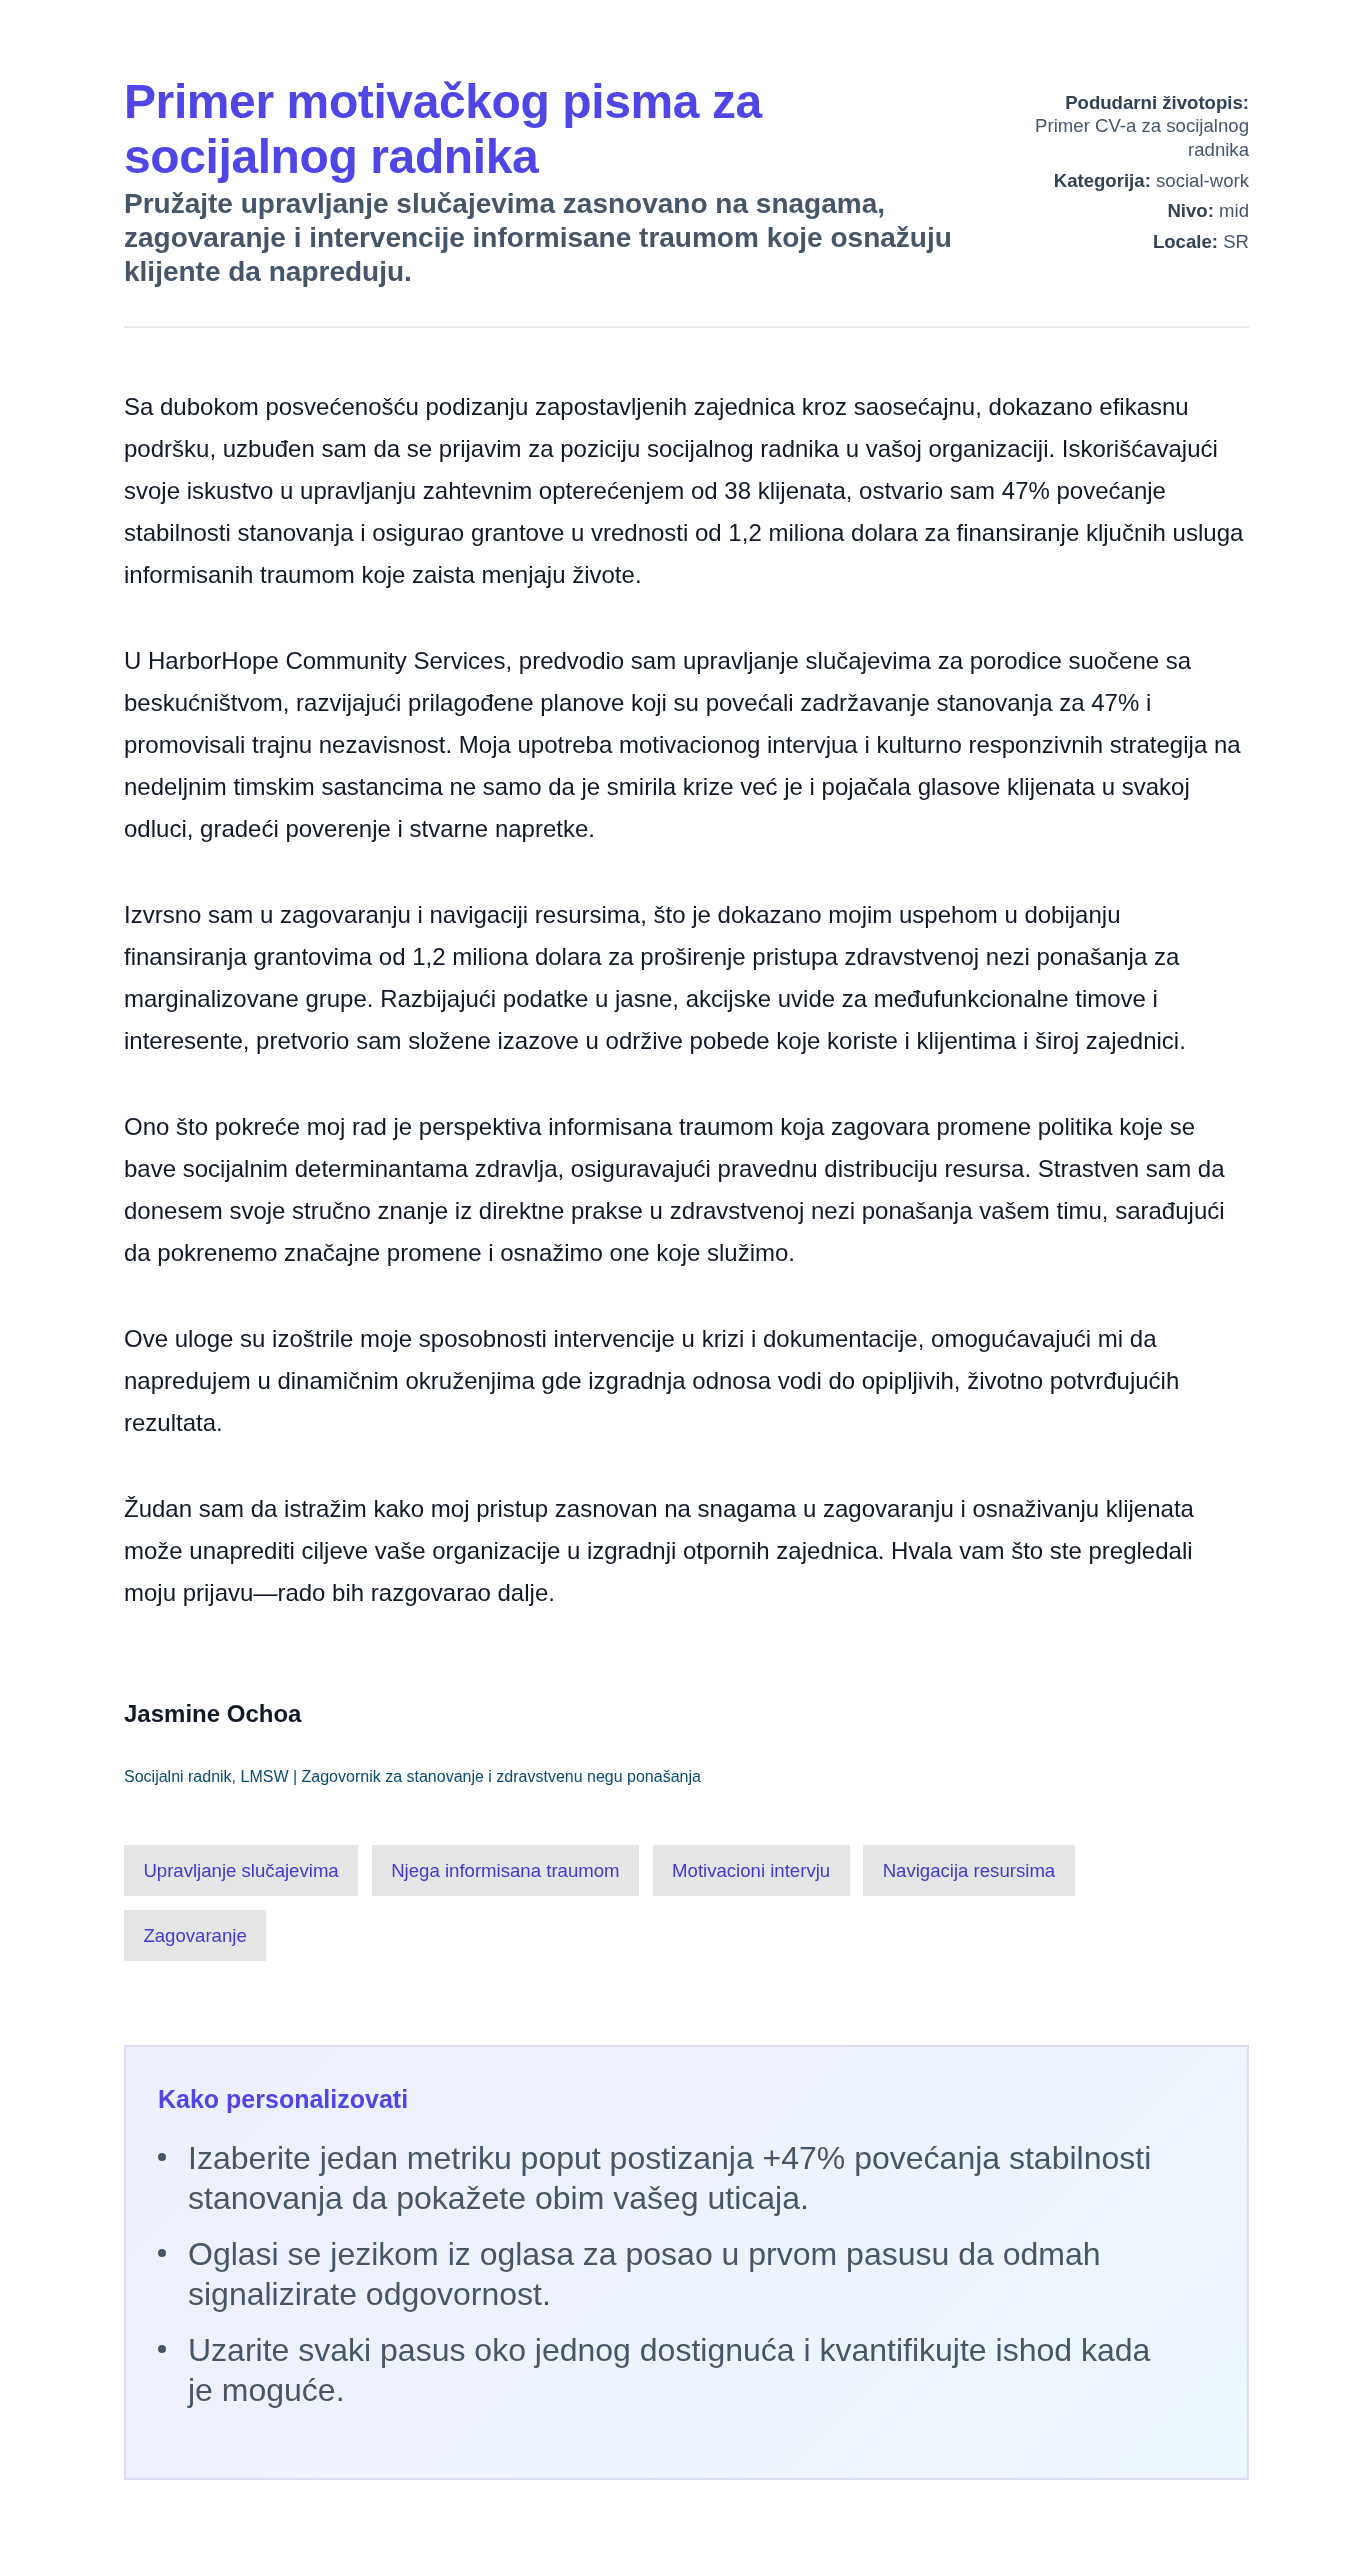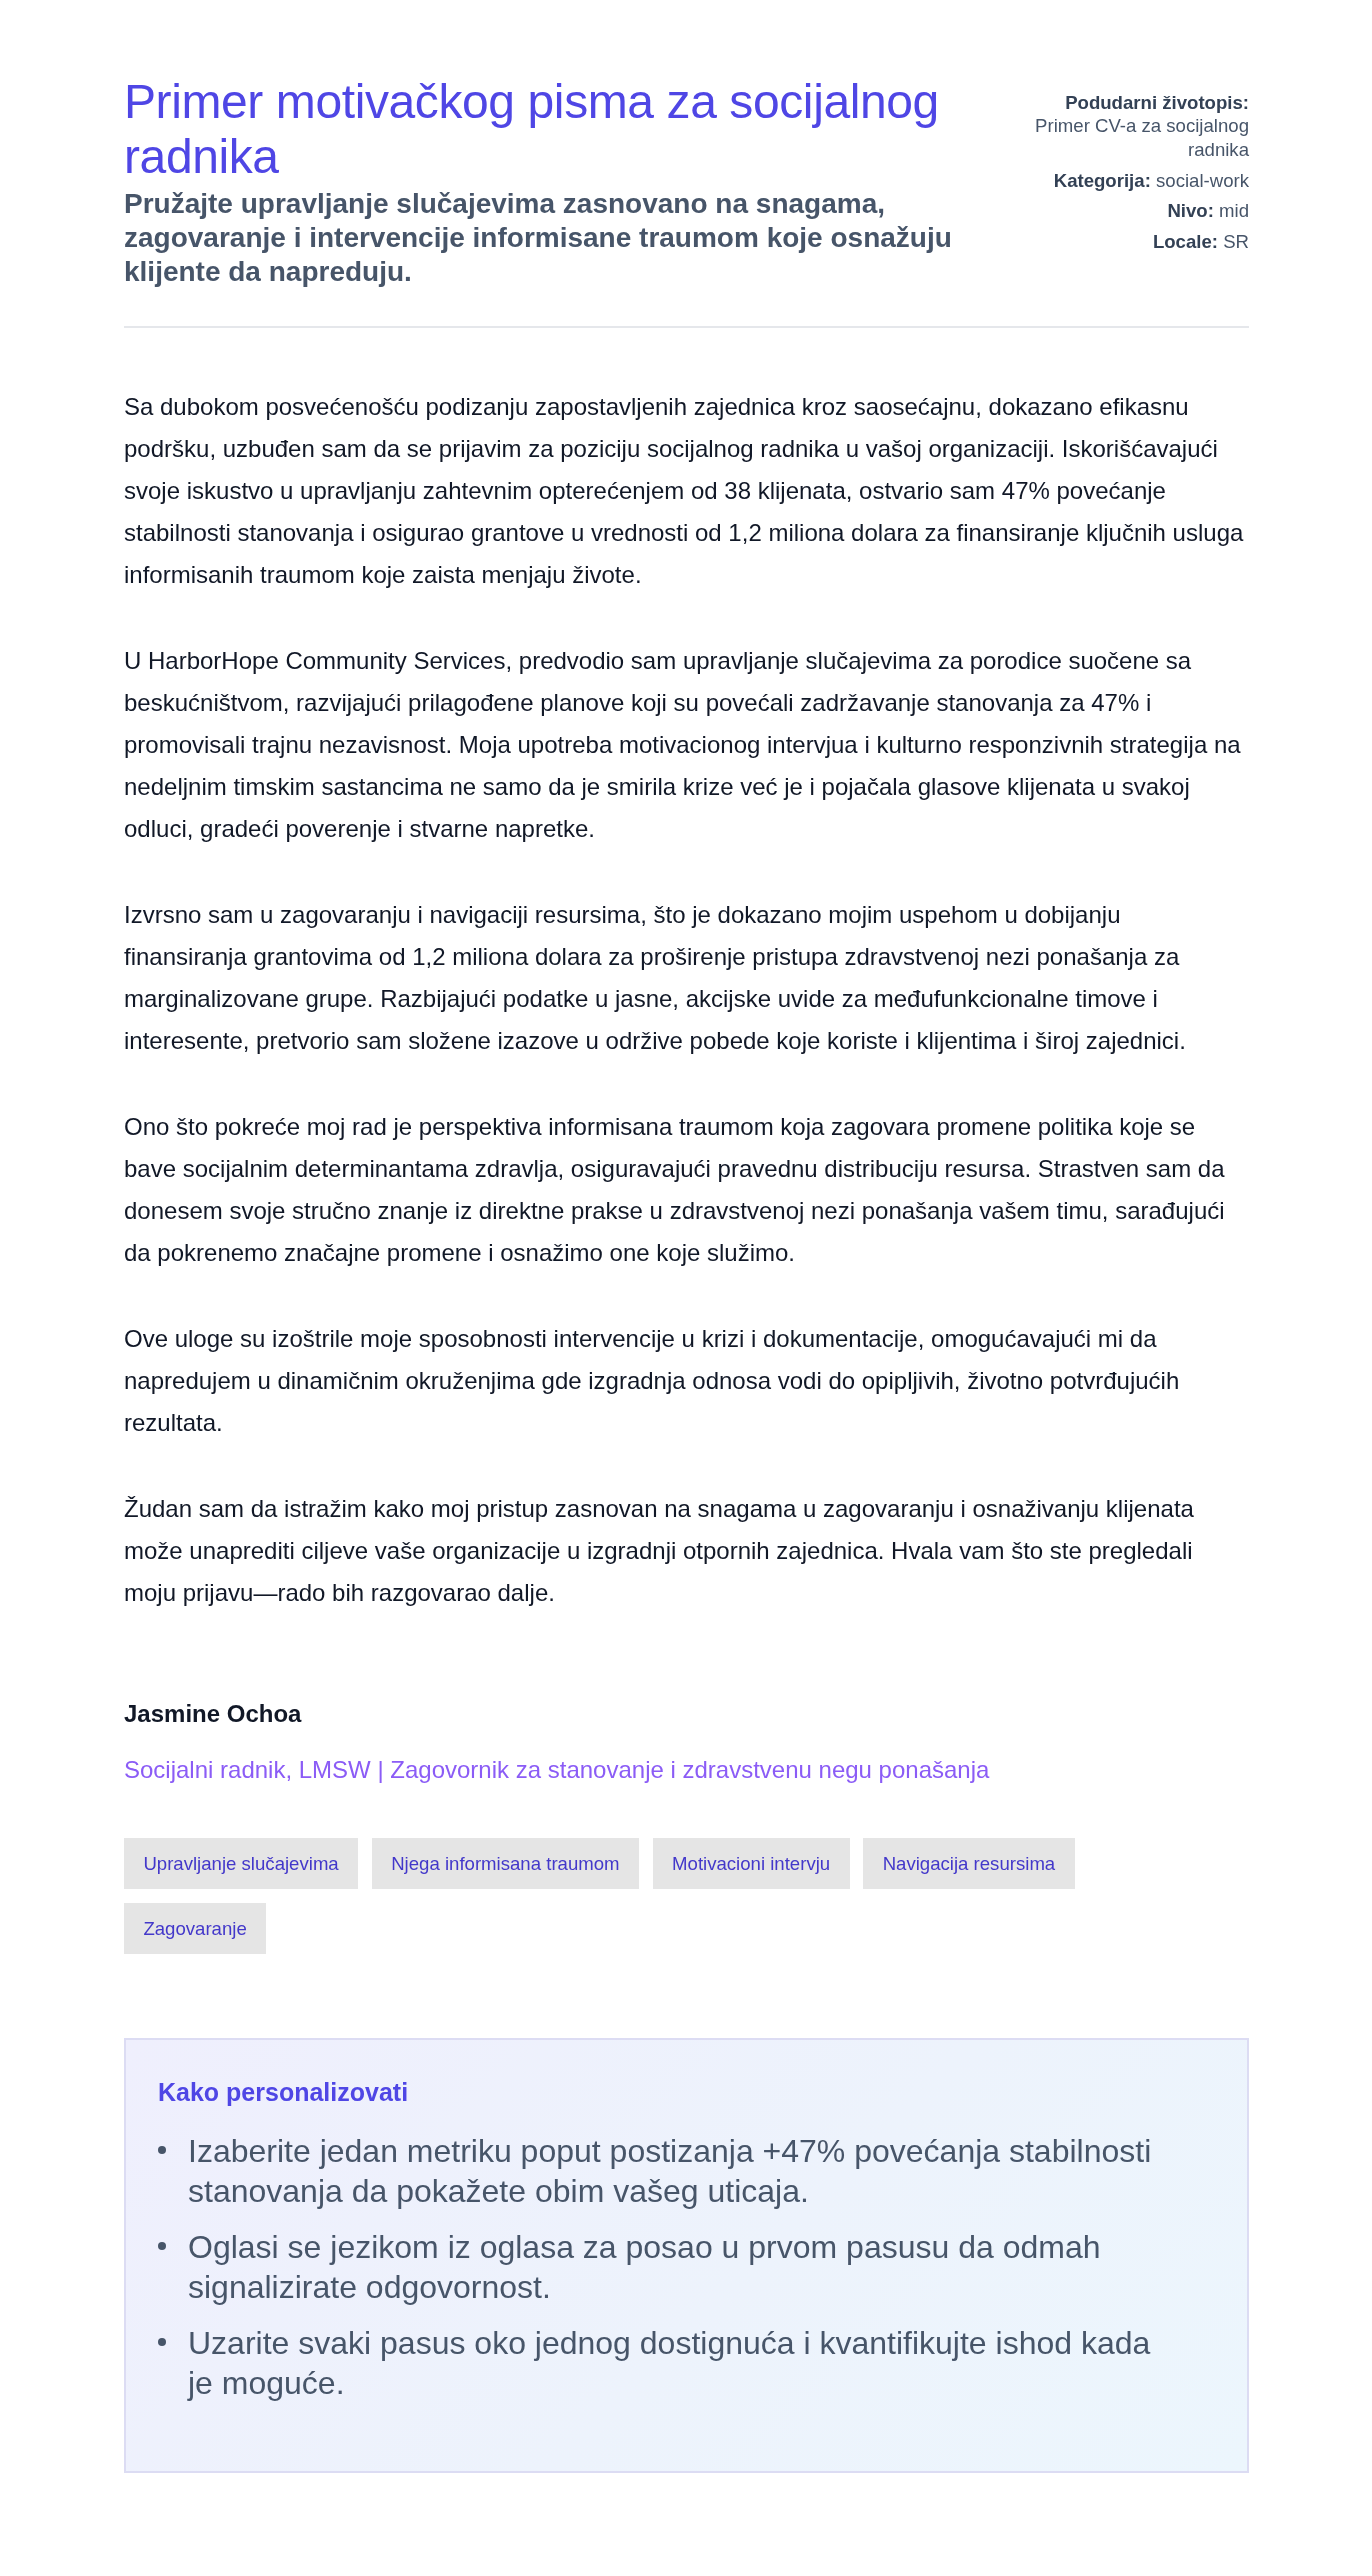--- a/index.html
+++ b/index.html
@@ -18,21 +18,21 @@
       display: flex;
       justify-content: space-between;
       align-items: flex-start;
       padding-bottom: 37px;
       border-bottom: 2.4px solid #e5e7eb;
     }
     .header-left { width: 888px; }
     .title {
       font-size: 48px;
       line-height: 55px;
-      font-weight: 400;
+      font-weight: 700;
       color: #4f46e5;
       letter-spacing: -0.4px;
     }
     .subtitle {
       margin-top: 3.2px;
       font-size: 28px;
       line-height: 34px;
       font-weight: 700;
       color: #475569;
     }
@@ -62,24 +62,24 @@
       margin-bottom: 44px;
     }
     .signature { margin-top: 84px; }
     .sig-name {
       font-size: 24px;
       font-weight: 700;
       color: #111827;
       line-height: 32px;
     }
     .sig-title {
-      margin-top: 24px;
-      font-size: 24px;
-      line-height: 32px;
-      color: #8b5cf6;
+      margin-top: 31px;
+      font-size: 16px;
+      line-height: 32px;
+      color: #0c4a6e;
     }
     
     .tags {
       margin-top: 52px;
       display: flex;
       flex-wrap: wrap;
       gap: 14.5px 13.7px;
       width: 1066px;
     }
     .tag {

